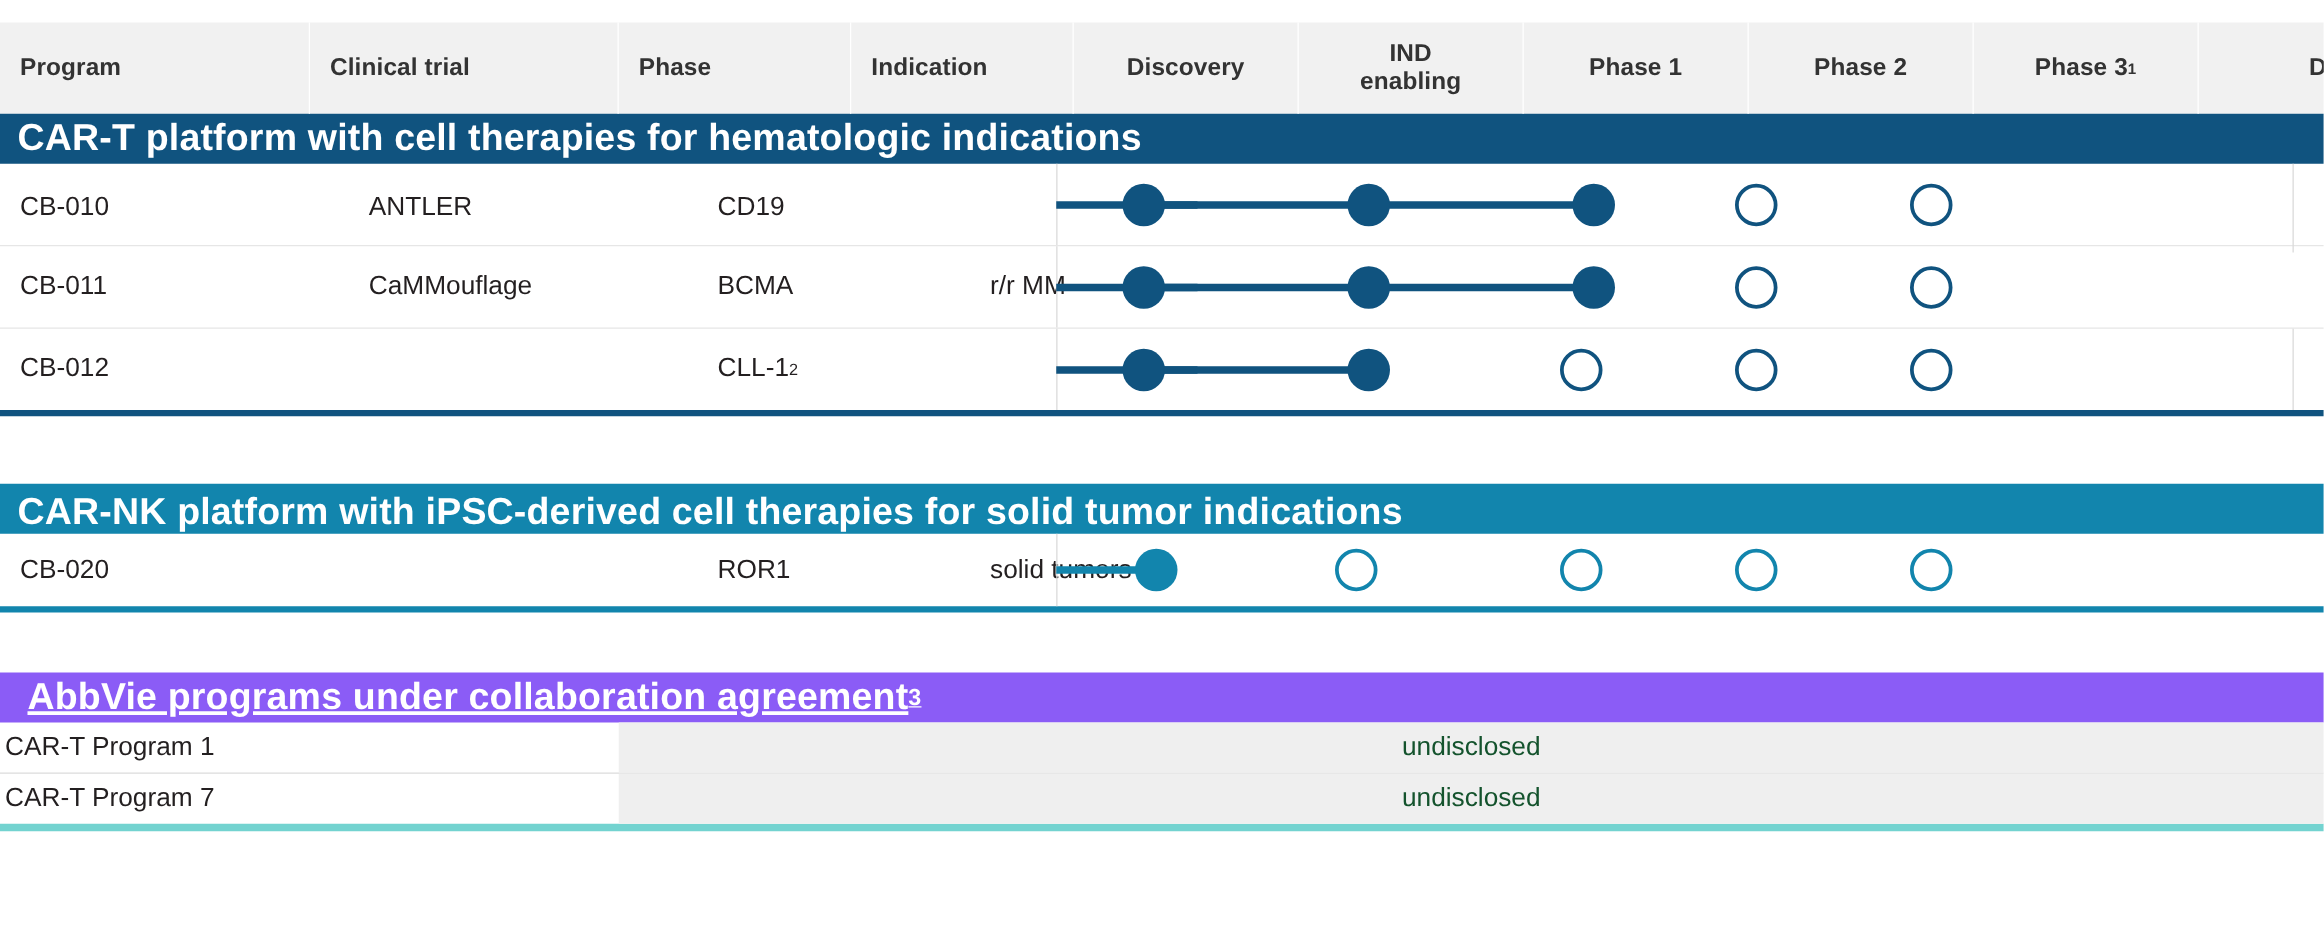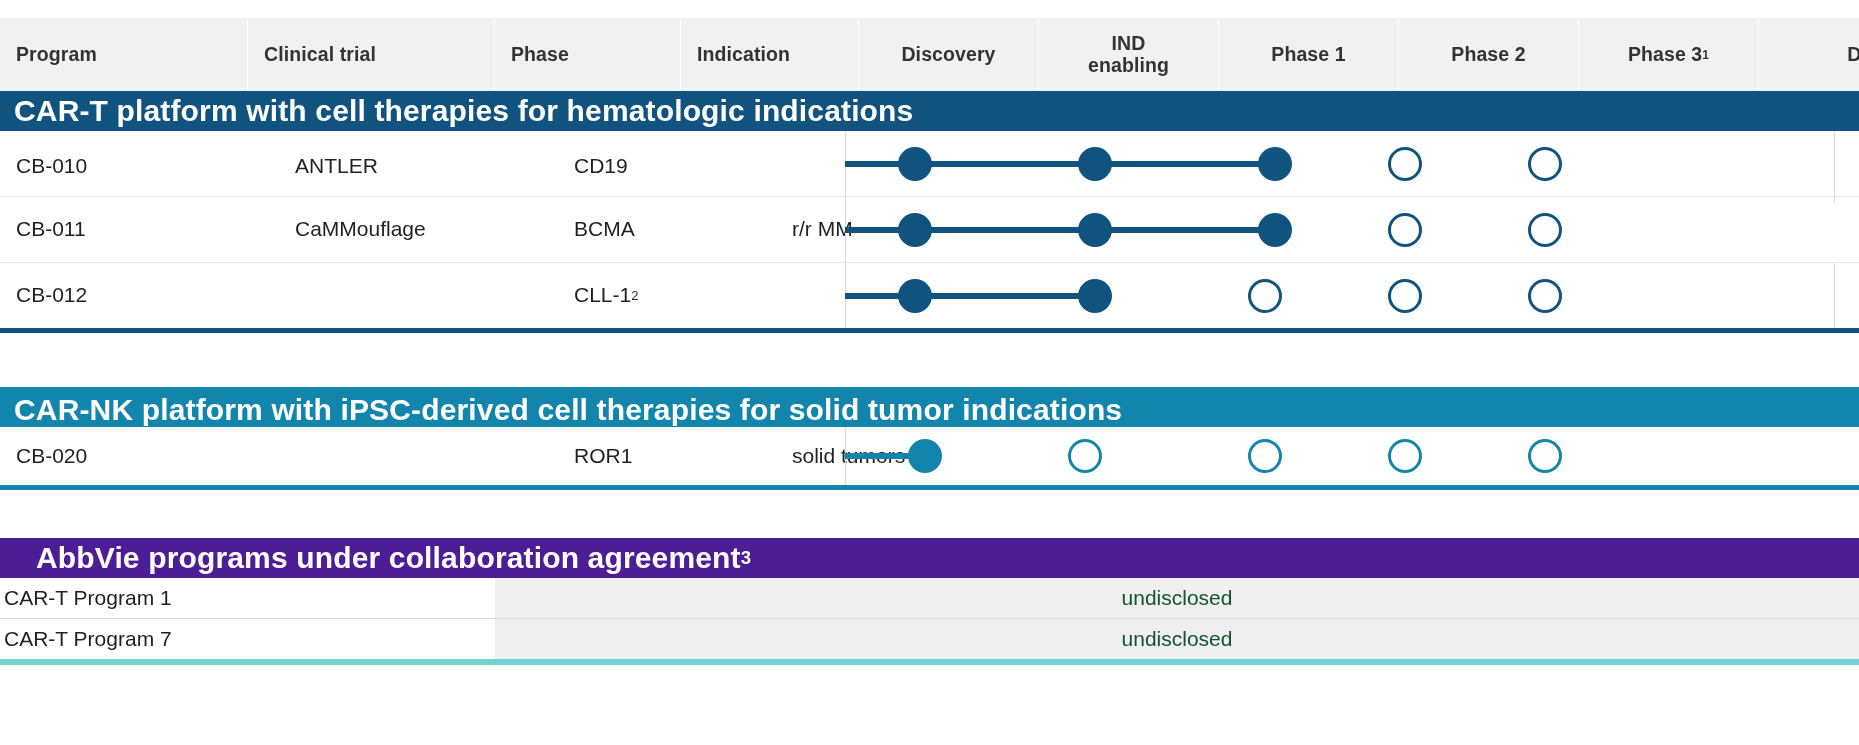--- a/index.html
+++ b/index.html
@@ -56,21 +56,21 @@
     display: flex;
     align-items: center;
     color: #ffffff;
     font-weight: bold;
     font-size: 30px;
     letter-spacing: .15px;
     padding-left: 14px;
   }
   .banner.navy  { background: #10537f; height: 40px; }
   .banner.teal  { background: #1285ad; height: 40px; align-items: flex-end; }
-  .banner.aqua  { background: #4c1d95; height: 40px; padding-left: 36px; }
+  .banner.aqua  { background: #8b5cf6; height: 40px; padding-left: 22px; text-decoration: underline; }
 
   
   .prow { height: 65px; position: relative; gap: 32px; }
   .prow .cell {
     display: flex;
     align-items: center;
     font-size: 21px;
     color: #231f20;
     padding: 0 16px;
     line-height: 1.18;

